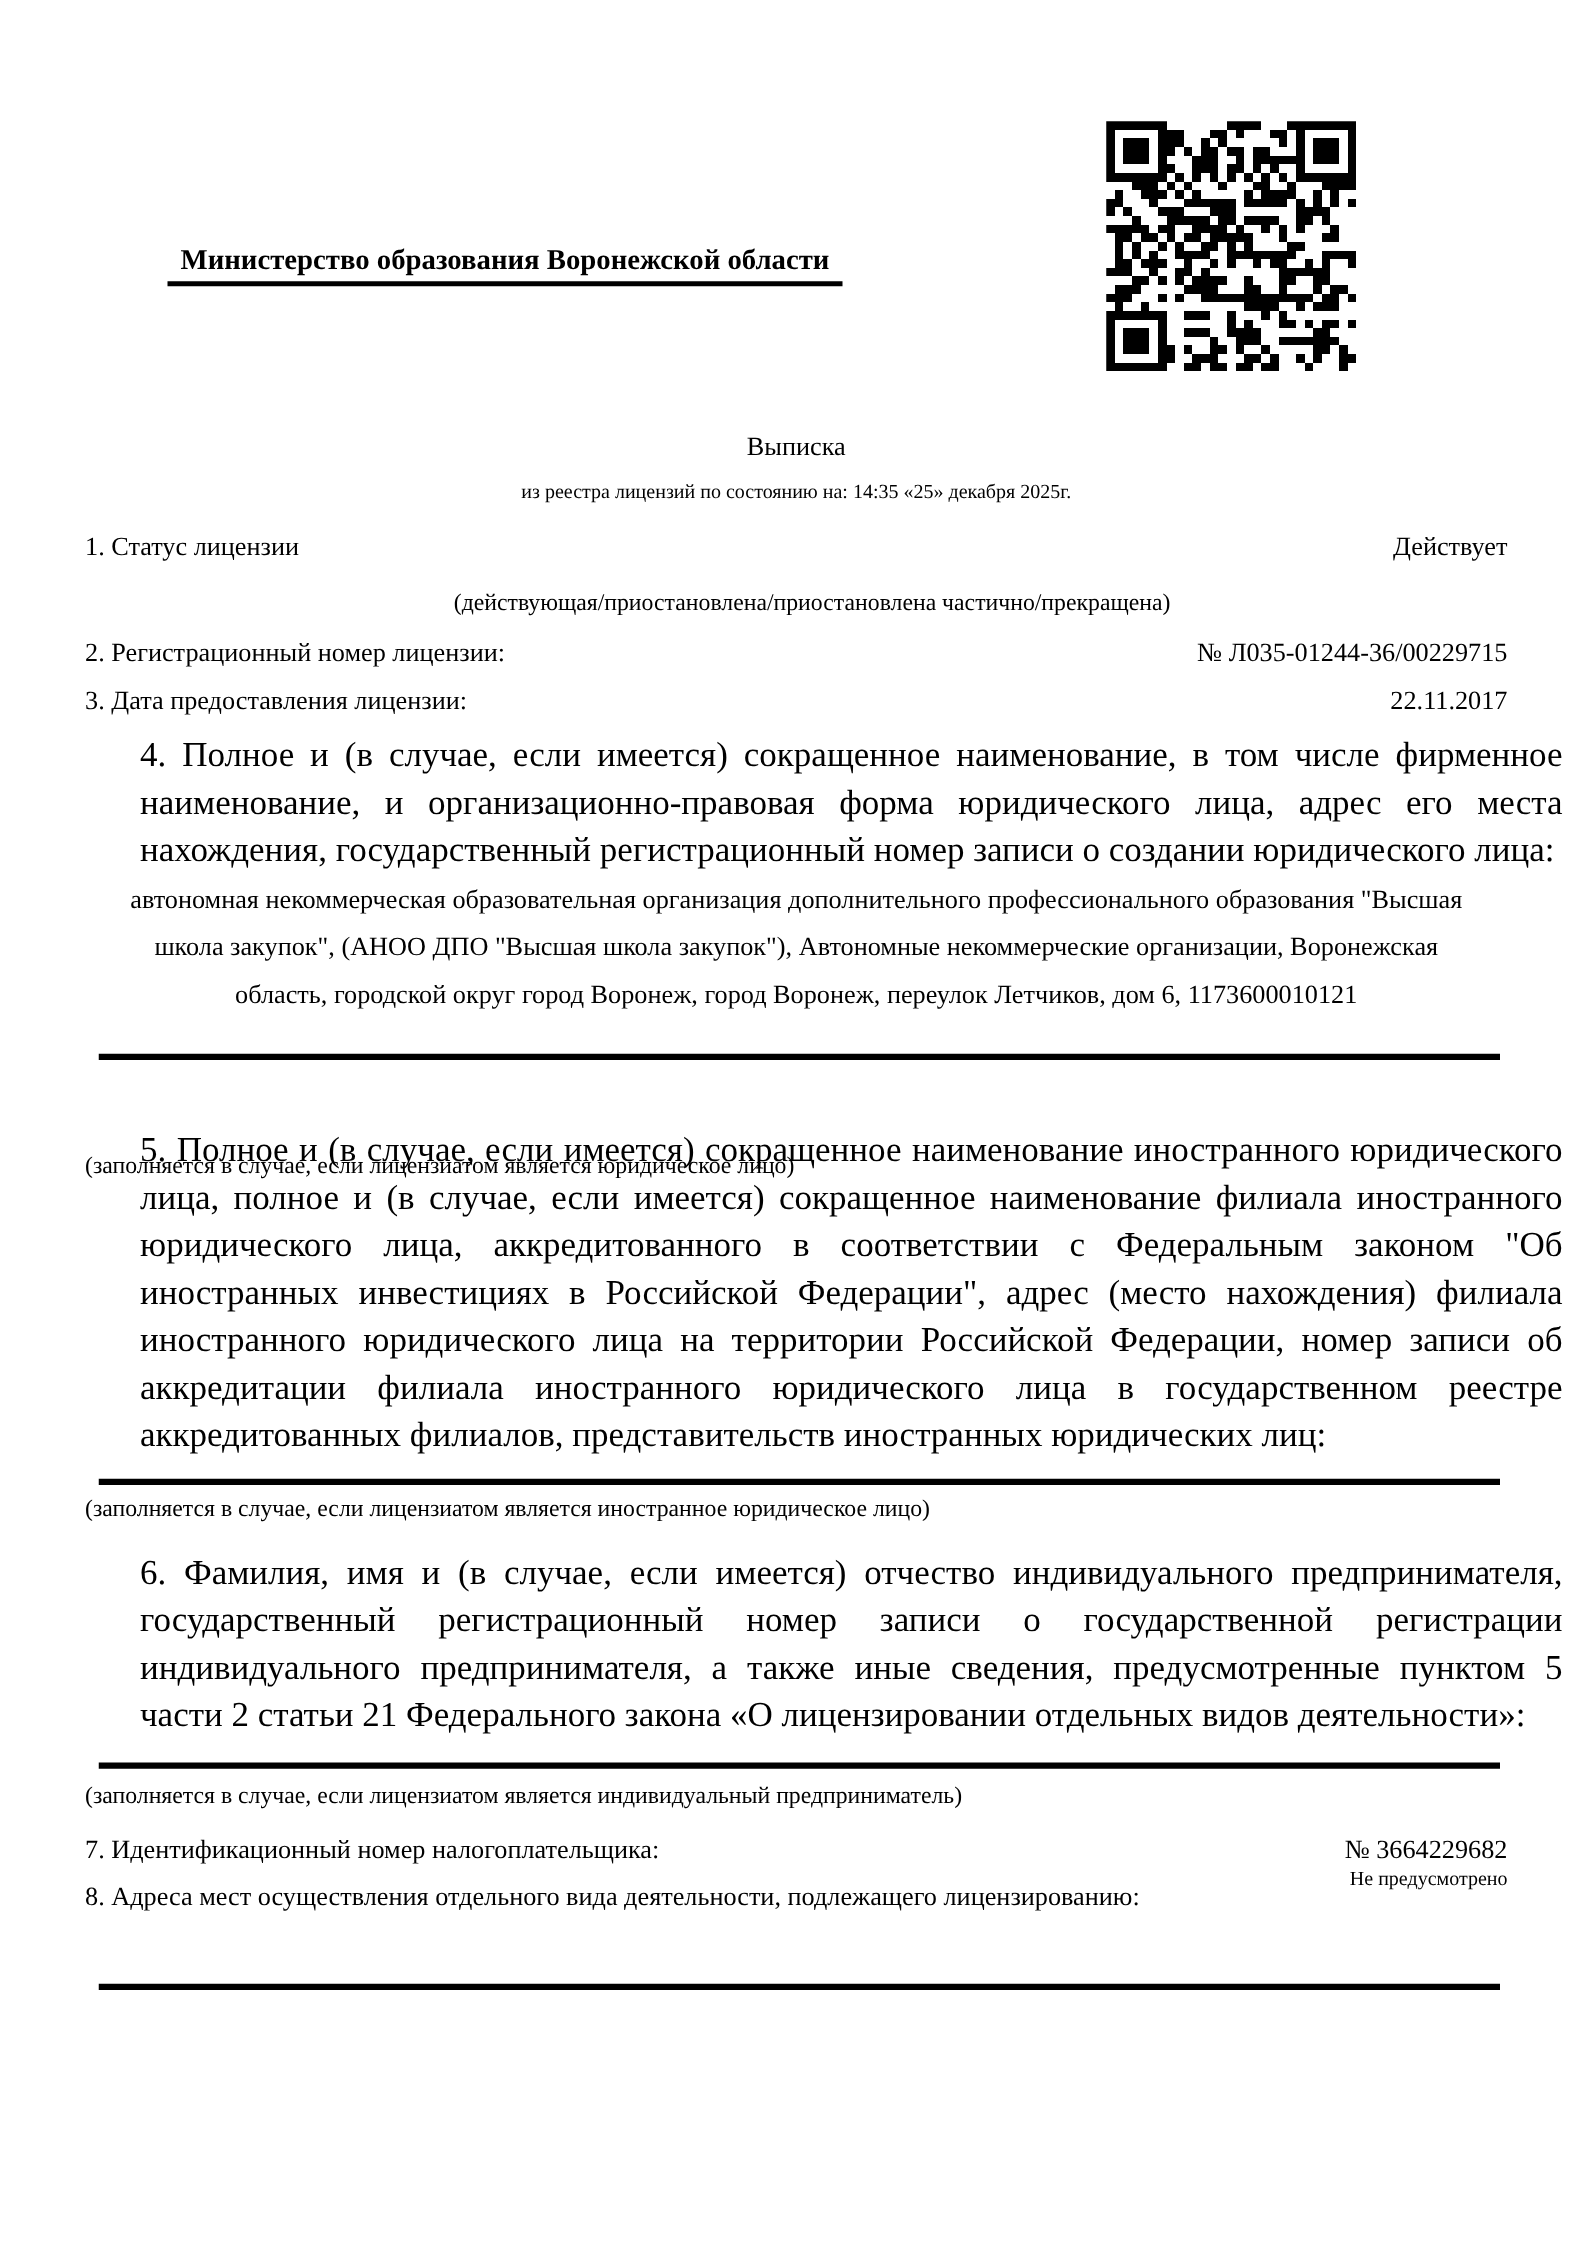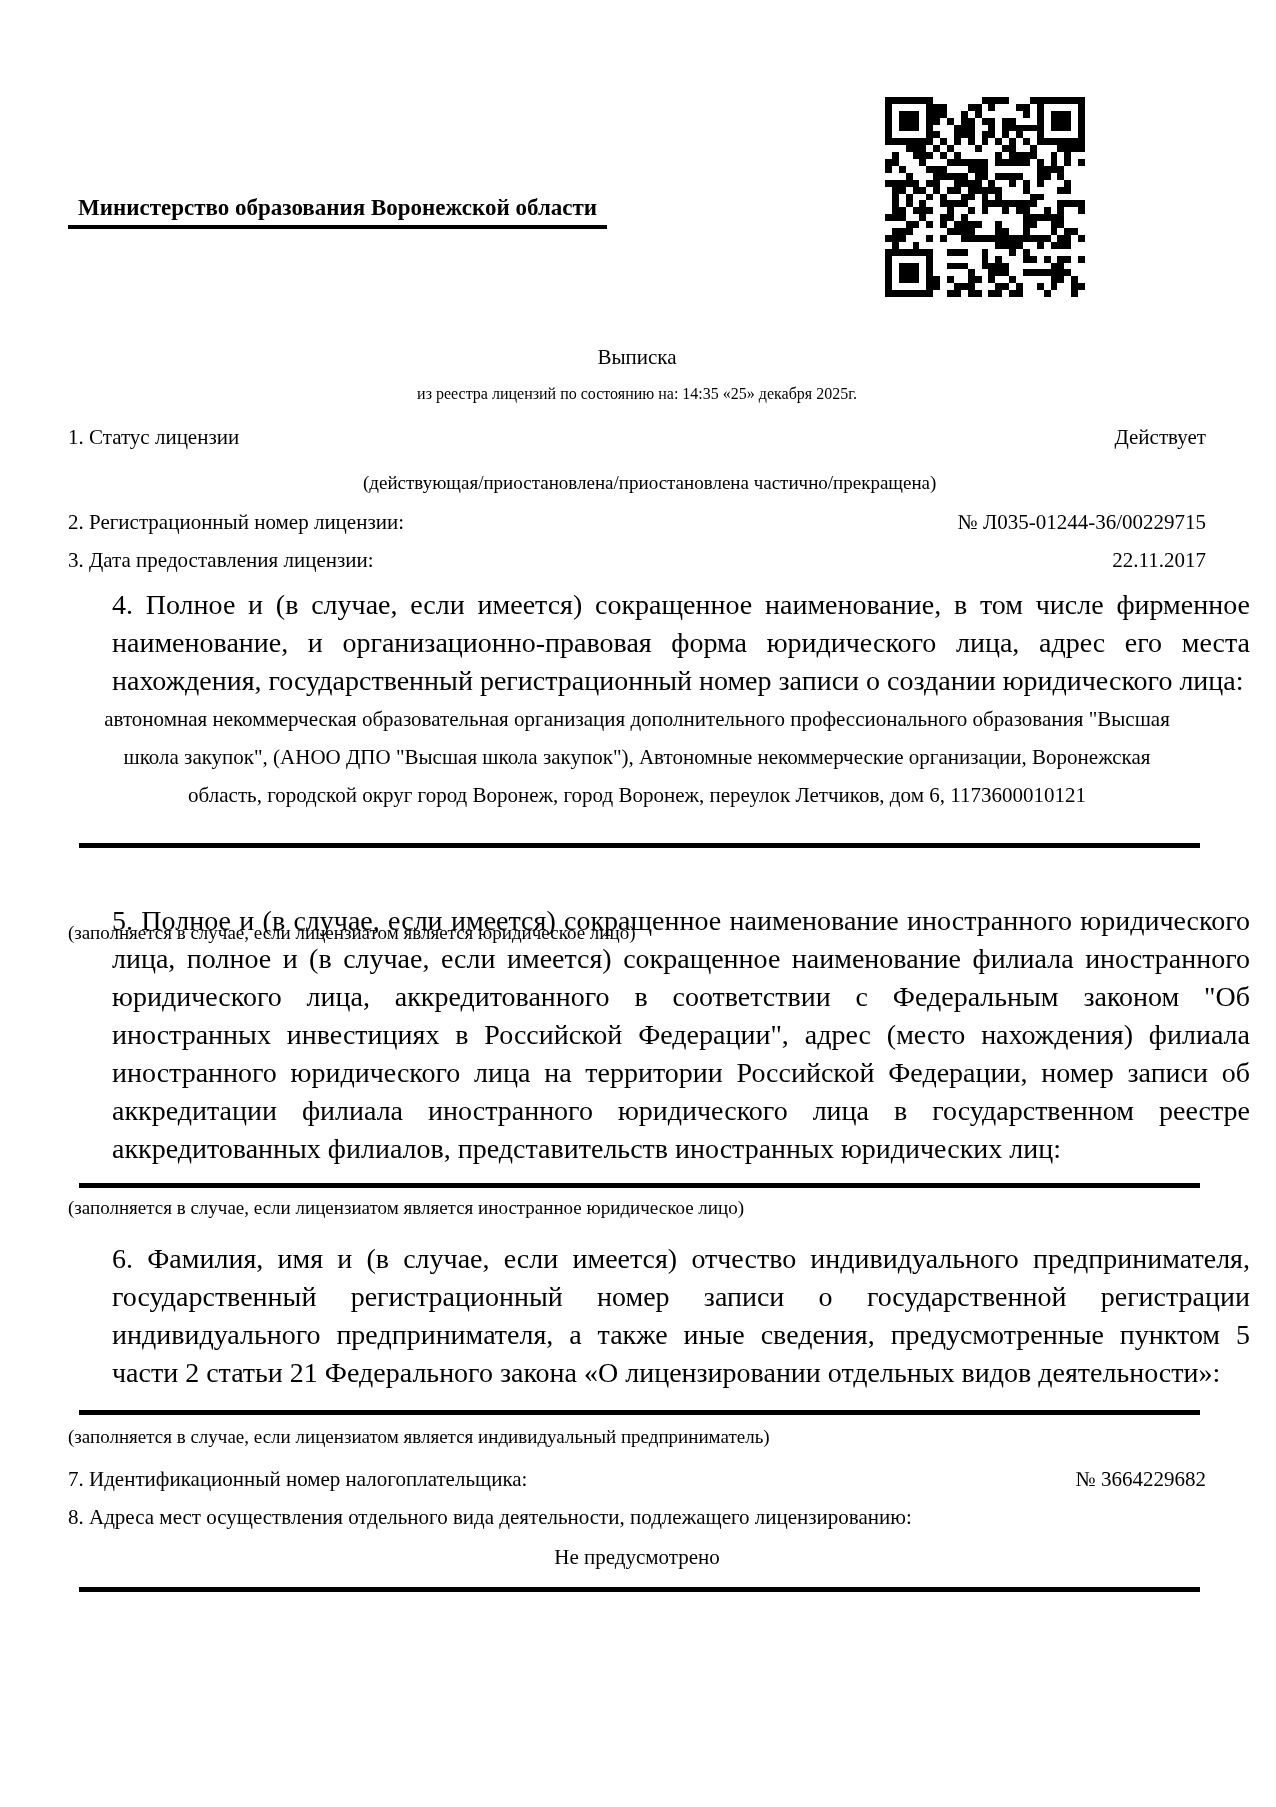--- a/index.html
+++ b/index.html
@@ -9,21 +9,21 @@
     height: 1807px;
     background: #ffffff;
     color: #000000;
     font-family: "Liberation Serif", serif;
     overflow: hidden;
   }
   .content { position: absolute; left: 68px; top: 0; width: 1138px; }
   .abs { position: absolute; left: 0; width: 100%; }
 
   
-  .header-title-block { position: absolute; left: 0; top: 194px; width: 672px; }
+  .header-title-block { position: absolute; left: 0; top: 194px; width: 672px; text-align: center; }
   .authority-name {
     display: inline-block;
     font-size: 23px;
     font-weight: bold;
     line-height: 28px;
     padding: 0 10px 3px 10px;
     border-bottom: 4px solid #000;
     white-space: nowrap;
   }
   .authority-caption { margin-top: 14px; font-size: 19px; }
@@ -52,21 +52,21 @@
   .caption-foreign   { top: 1197px; }
   .caption-entrepreneur { top: 1426px; }
 
   .para { font-size: 28px; line-height: 38px; text-align: justify; margin-left: 44px; }
   .para-4 { top: 586px; }
   .para-5 { top: 902px; }
   .para-6 { top: 1240px; }
 
   .org-block { top: 700px; font-size: 21px; line-height: 38px; text-align: center; padding: 0 24px; box-sizing: border-box; }
 
-  .not-provided { top: 1545px; text-align: center; font-size: 21px; }
+  .not-provided { top: 1495px; text-align: right; font-size: 16px; }
 
   .rule { position: absolute; left: 11px; width: 1121px; height: 5px; background: #000; }
   .rule-1 { top: 843px; }
   .rule-2 { top: 1183px; }
   .rule-3 { top: 1410px; }
   .rule-4 { top: 1587px; }
 </style>
 </head>
 <body>
 

